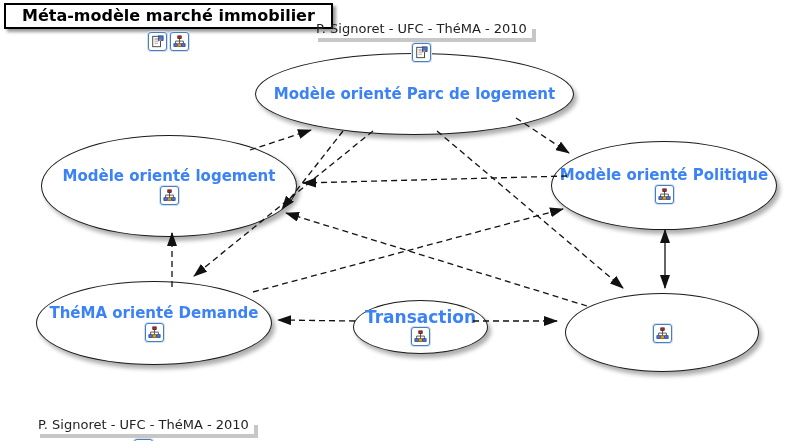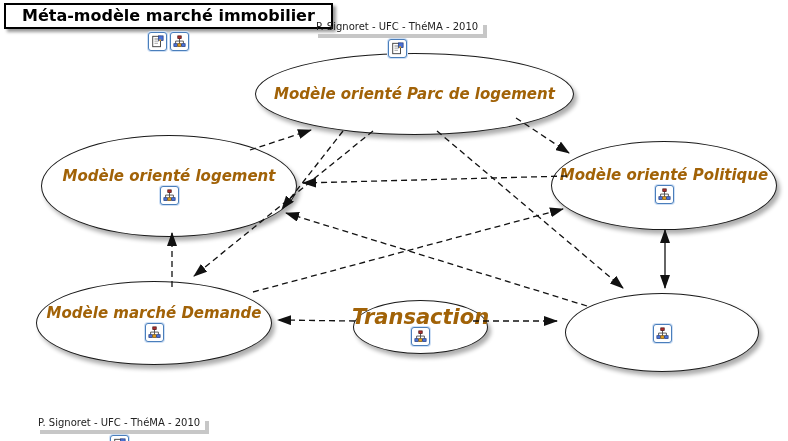--- a/index.html
+++ b/index.html
@@ -8,46 +8,46 @@
   .canvas{position:absolute;inset:0;background:#ffffff;}
 
   
   #edge-layer{position:absolute;left:0;top:0;width:788px;height:441px;z-index:3;pointer-events:none;}
   #edge-layer line{stroke:#111;stroke-width:1.3;}
 
   
   .node{position:absolute;background:#fff;border:1.5px solid #1a1a1a;border-radius:50%;
         box-shadow:3px 4px 4px rgba(0,0,0,.32);z-index:2;
         display:flex;flex-direction:column;align-items:center;justify-content:center;}
-  .node .nlabel{font-weight:bold;font-size:15px;color:#a16207;white-space:nowrap;line-height:17px;font-style:italic;}
+  .node .nlabel{font-weight:bold;font-size:15px;color:#3b82f6;white-space:nowrap;line-height:17px;}
 
   #node-parc       {left:255px;top:53px; width:317px;height:80px;}
   #node-logement   {left:41px; top:135px;width:254px;height:100px;}
   #node-politique  {left:551px;top:141px;width:224px;height:87px;}
   #node-demande    {left:36px; top:281px;width:234px;height:82px;}
   #node-offre      {left:565px;top:293px;width:192px;height:77px;}
   #node-transaction{left:353px;top:300px;width:133px;height:52px;}
-  #node-transaction .nlabel{font-size:21px;}
+  #node-transaction .nlabel{font-size:17px;}
 
   
   .mini-icon{width:17px;height:17px;background:#fff;border:1px solid #4a7ebb;border-radius:3px;
              box-shadow:0 0 0 1px #cfe0f5;display:inline-flex;align-items:center;justify-content:center;
              margin-top:1px;}
   .mini-icon svg{display:block;}
   .icon-row{display:flex;gap:3px;justify-content:center;}
 
   
   .title-wrap{position:absolute;left:4px;top:3px;z-index:5;text-align:center;}
   .title-box{background:#fff;border:2px solid #000;box-shadow:3px 3px 3px #9a9a9a;
              font-weight:bold;font-size:16px;padding:1px 16px 2px;white-space:nowrap;color:#000;}
   .title-wrap .icon-row{margin-top:2px;}
 
   
   .credit{position:absolute;z-index:5;text-align:center;}
-  .credit .ctext{position:relative;display:inline-block;font-size:10px;color:#222;
+  .credit .ctext{position:relative;display:inline-block;font-size:13px;color:#222;
                  padding:1px 4px 2px;white-space:nowrap;margin-top:16px;}
   .credit .ctext::after{content:"";position:absolute;left:6px;right:-5px;bottom:-4px;height:4px;background:#c7c7c7;}
   .credit .ctext::before{content:"";position:absolute;right:-5px;bottom:-4px;width:4px;height:13px;background:#c7c7c7;}
   .credit .icon-row{margin-top:4px;}
   #credit-top{left:312px;top:4px;}
   #credit-bottom{left:34px;top:400px;}
 </style>
 </head>
 <body>
 
@@ -141,21 +141,21 @@
         <path d="M7.5,4 V7 M3,7 H12 M3,7 V10 M7.5,7 V10 M12,7 V10" stroke="#444" stroke-width="1" fill="none"></path>
         <rect x="5.5" y="1" width="4" height="3.2" fill="#b03030" stroke="#401010" stroke-width="0.8"></rect>
         <rect x="1" y="10" width="4" height="3.4" fill="#4a72d8" stroke="#223a77" stroke-width="0.8"></rect>
         <rect x="5.5" y="10" width="4" height="3.4" fill="#e0a020" stroke="#775010" stroke-width="0.8"></rect>
         <rect x="10" y="10" width="4" height="3.4" fill="#4a72d8" stroke="#223a77" stroke-width="0.8"></rect>
       </svg>
     </span>
   </div>
 
   <div class="node" id="node-demande">
-    <span class="nlabel">Modèle marché Demande</span>
+    <span class="nlabel">ThéMA orienté Demande</span>
     <span class="mini-icon">
       <svg width="13" height="13" viewBox="0 0 15 15">
         <path d="M7.5,4 V7 M3,7 H12 M3,7 V10 M7.5,7 V10 M12,7 V10" stroke="#444" stroke-width="1" fill="none"></path>
         <rect x="5.5" y="1" width="4" height="3.2" fill="#b03030" stroke="#401010" stroke-width="0.8"></rect>
         <rect x="1" y="10" width="4" height="3.4" fill="#4a72d8" stroke="#223a77" stroke-width="0.8"></rect>
         <rect x="5.5" y="10" width="4" height="3.4" fill="#e0a020" stroke="#775010" stroke-width="0.8"></rect>
         <rect x="10" y="10" width="4" height="3.4" fill="#4a72d8" stroke="#223a77" stroke-width="0.8"></rect>
       </svg>
     </span>
   </div>

